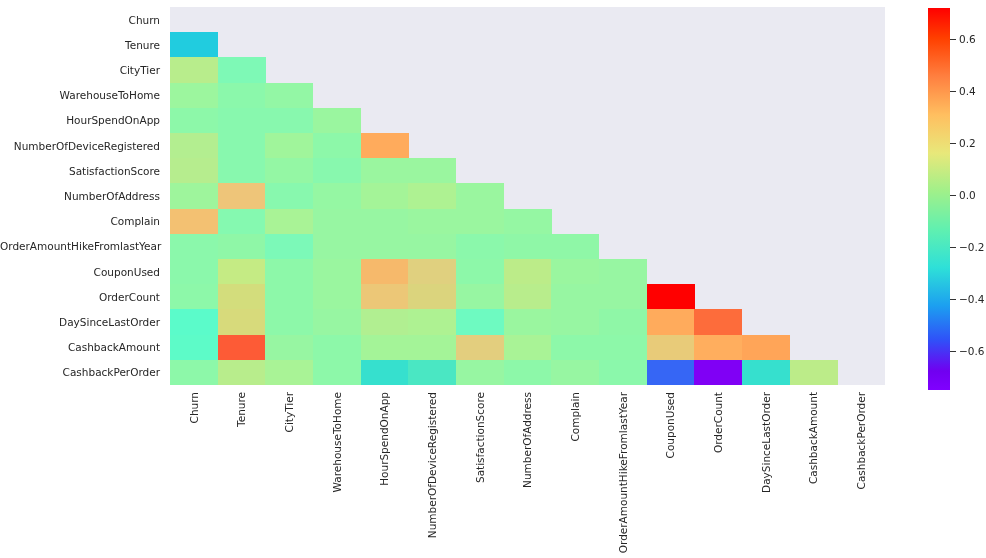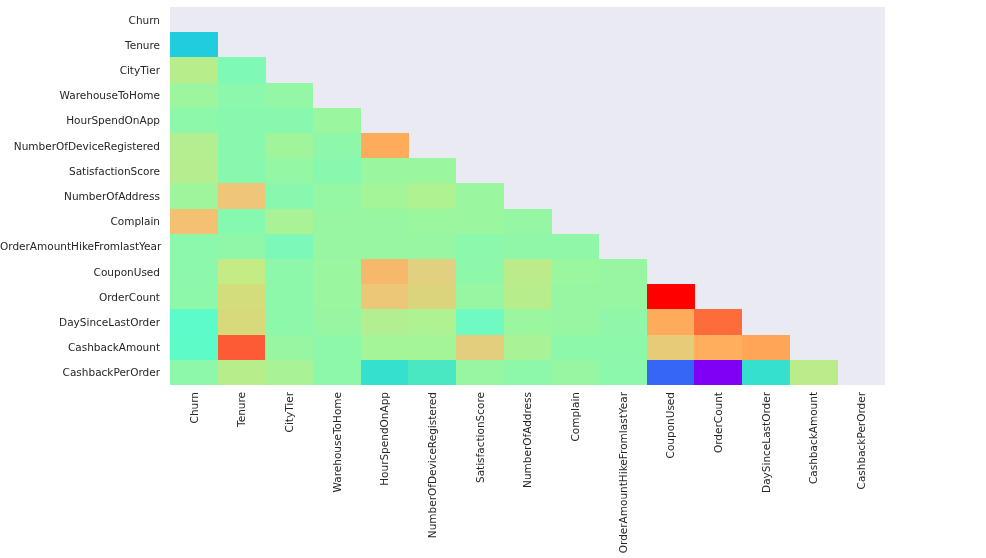--- a/index.html
+++ b/index.html
@@ -294,14 +294,31 @@
         <div class="xtick">DaySinceLastOrder</div>
       </div>
       <div class="xtick-wrap" style="left: 619.667px; width: 47.6667px;">
         <div class="xtick">CashbackAmount</div>
       </div>
       <div class="xtick-wrap" style="left: 667.333px; width: 47.6667px;">
         <div class="xtick">CashbackPerOrder</div>
       </div>
     </div>
 
+  <div id="colorbar-group">
+    <div id="colorbar-gradient"></div>
+  <div class="cb-tick" style="top: 31.1837px;"></div>
+      <div class="cb-label" style="top: 31.1837px;">0.6</div>
+      <div class="cb-tick" style="top: 83.1565px;"></div>
+      <div class="cb-label" style="top: 83.1565px;">0.4</div>
+      <div class="cb-tick" style="top: 135.129px;"></div>
+      <div class="cb-label" style="top: 135.129px;">0.2</div>
+      <div class="cb-tick" style="top: 187.102px;"></div>
+      <div class="cb-label" style="top: 187.102px;">0.0</div>
+      <div class="cb-tick" style="top: 239.075px;"></div>
+      <div class="cb-label" style="top: 239.075px;">−0.2</div>
+      <div class="cb-tick" style="top: 291.048px;"></div>
+      <div class="cb-label" style="top: 291.048px;">−0.4</div>
+      <div class="cb-tick" style="top: 343.02px;"></div>
+      <div class="cb-label" style="top: 343.02px;">−0.6</div>
+    </div>
 
 </div>
 
 </body></html>

